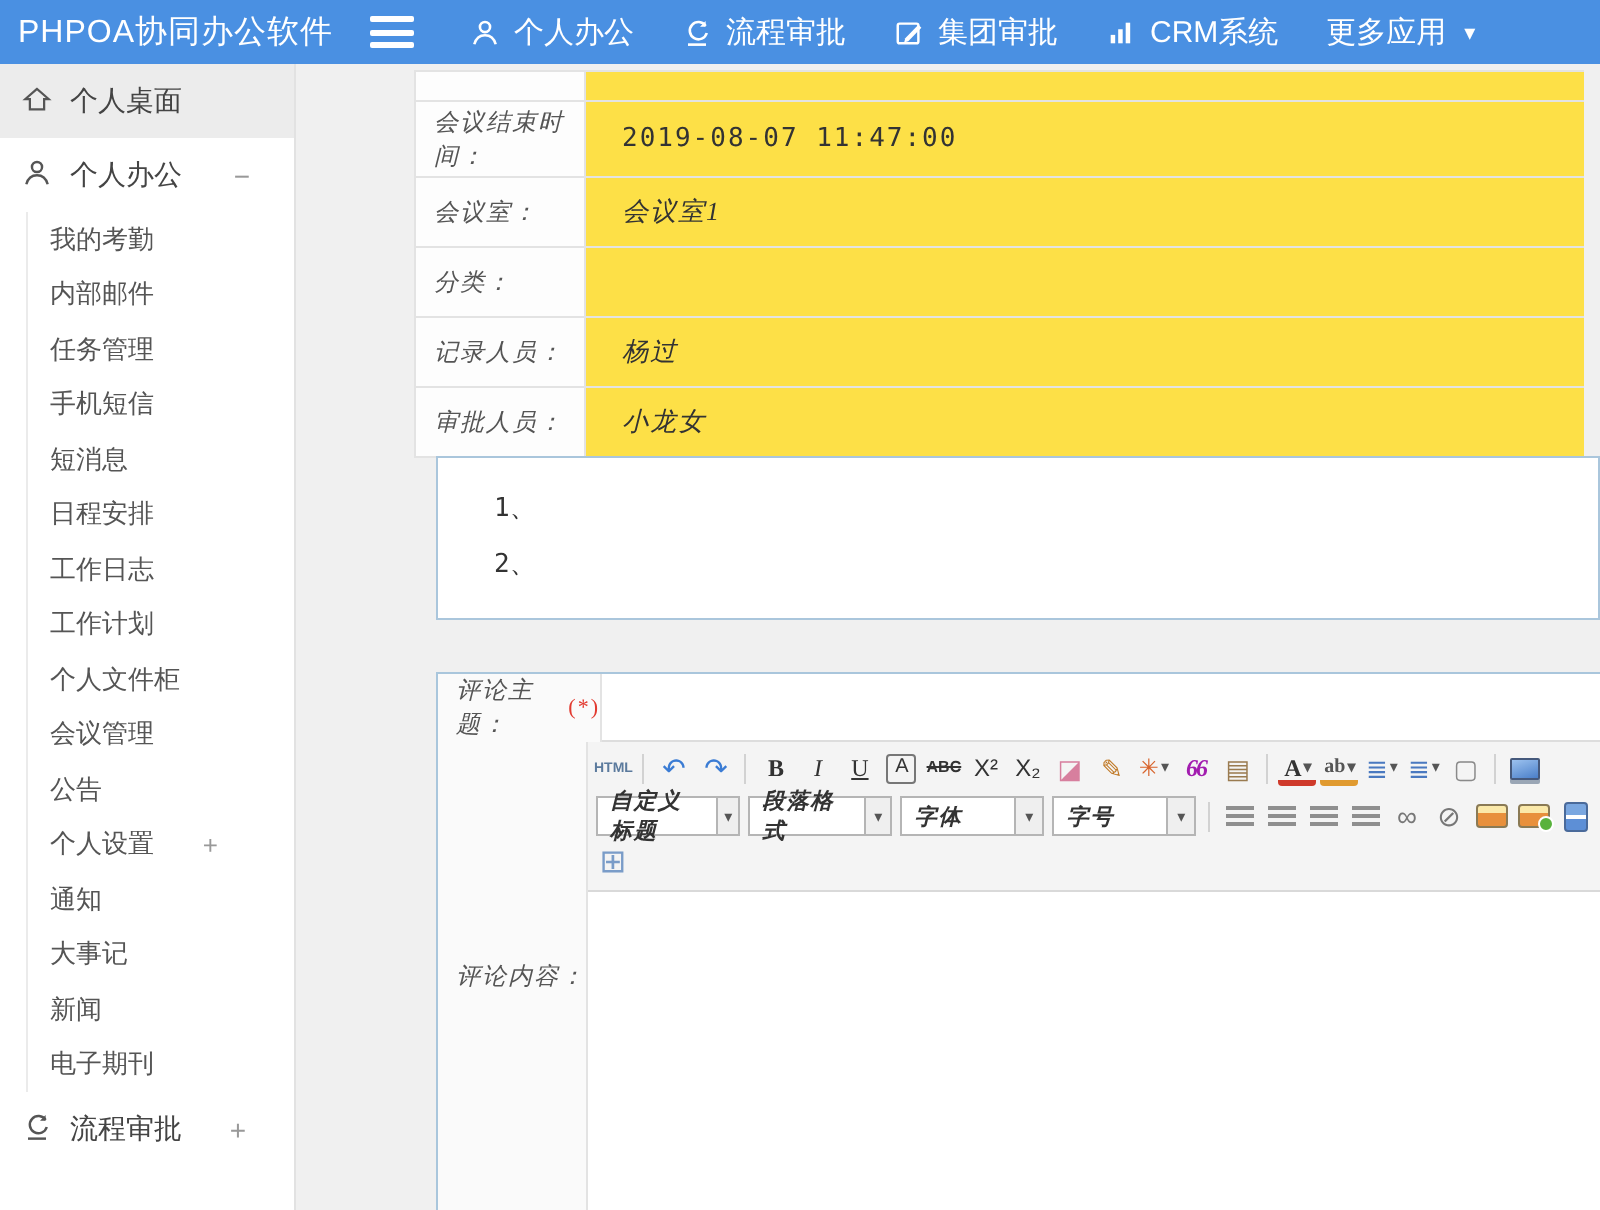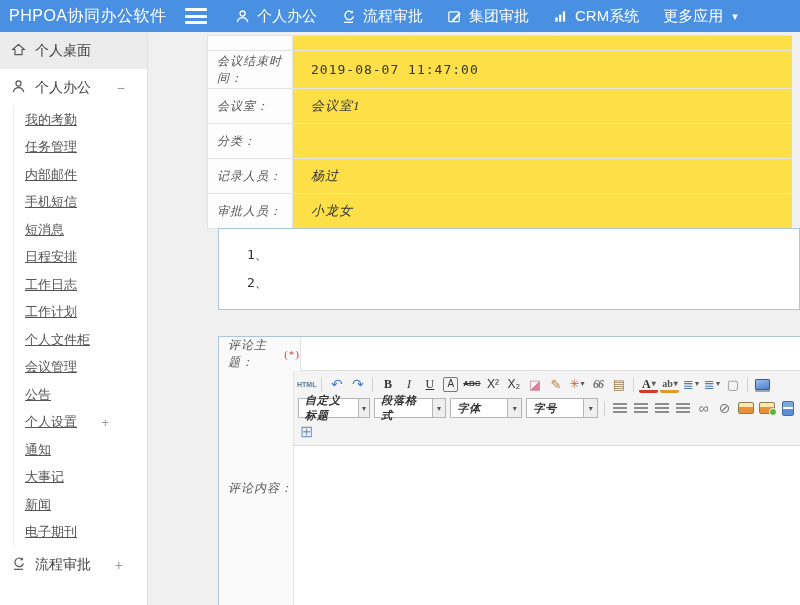--- a/index.html
+++ b/index.html
@@ -20,21 +20,21 @@
 
   
   .sidebar { position:absolute; left:0; top:32px; width:148px; height:573px;
              background:#fff; border-right:1px solid #e2e2e2; }
   .side-parent { height:37px; display:flex; align-items:center; gap:9px; padding-left:11px;
                  font-size:14px; color:#444; cursor:pointer; position:relative; }
   .side-parent.active-bg { background:#ececec; }
   .side-parent .toggle { position:absolute; right:22px; color:#999; font-size:14px; }
   .subwrap { margin-left:13px; border-left:1px solid #ebebeb; }
   .side-sub { height:27.5px; display:flex; align-items:center; padding-left:11px;
-              font-size:13px; color:#555; cursor:pointer; position:relative;text-decoration:underline; }
+              font-size:13px; color:#555; cursor:pointer; position:relative; }
   .side-sub .toggle { position:absolute; right:38px; color:#999; font-size:13px; }
 
   
   .main { position:absolute; left:149px; top:32px; width:651px; height:573px; background:#f0f0f0; }
 
   
   .tbl1 { position:absolute; left:58px; top:3px; width:585px; background:#fde047;
           border-left:1px solid #e3e3e3; border-top:1px solid #e3e3e3; }
   .trow { display:flex; border-bottom:1px solid #e3e3e3; }
   .trow .lc { width:85px; border-right:1px solid #e3e3e3; display:flex; align-items:center;
@@ -73,21 +73,21 @@
   .b-html { font-size:7px; font-weight:bold; color:#5b7a9d; letter-spacing:0; }
   .b-blue { color:#3b7cd4; font-size:14px; }
   .b-bold { font-weight:bold; font-family:"Liberation Serif",serif; }
   .b-italic { font-style:italic; font-family:"Liberation Serif",serif; }
   .b-under { text-decoration:underline; font-family:"Liberation Serif",serif; }
   .b-box { border:1px solid #777; font-size:10px; min-width:15px; height:15px; margin:0 3px; }
   .b-strike { text-decoration:line-through; font-size:8px; font-weight:bold; }
   .b-eraser { color:#d77f9e; font-size:13px; }
   .b-brush { color:#c07a28; font-size:13px; }
   .b-magic { color:#d8642c; font-size:12px; }
-  .b-quote { font:bold italic 12px "Liberation Serif",serif; color:#737373; letter-spacing:-1px;text-align:right; }
+  .b-quote { font:bold italic 12px "Liberation Serif",serif; color:#a21caf; letter-spacing:-1px;text-align:right; }
   .b-paste { color:#9a7b50; font-size:13px; }
   .b-fcolor { font-weight:bold; font-family:"Liberation Serif",serif; border-bottom:3px solid #cf3a2b; height:15px; margin-top:2px; }
   .b-hilite { font:bold 10px "Liberation Serif",serif; border-bottom:3px solid #e09a2f; height:15px; margin-top:2px; color:#555;text-align:right; }
   .b-list { color:#4a79c0; font-size:13px; }
   .b-page { color:#8a8a8a; font-size:13px; }
   .mini-caret { font-size:8px; color:#555; margin-left:1px; }
   .i-monitor { width:15px; height:11px; background:linear-gradient(160deg,#9cc2ef,#4a7fc9);
                border:1px solid #45597c; border-radius:1px; box-shadow:0 2px 0 0 #9aa6b5; }
   .i-align { width:14px; height:10px;
              background:repeating-linear-gradient(#8f8f8f 0 2px,transparent 2px 4px); }
@@ -178,24 +178,24 @@
           <path d="M2.3 14c.9-3.2 3.1-4.8 5.7-4.8s4.8 1.6 5.7 4.8" fill="none" stroke="#555" stroke-width="1.3"></path>
         </svg></span>
     <span>个人办公</span>
     <span class="toggle">−</span>
   </div>
   <div class="subwrap">
     <div class="side-sub">
         <span>我的考勤</span>
       </div>
     <div class="side-sub">
+        <span>内部邮件</span>
+      </div>
+    <div class="side-sub">
         <span>任务管理</span>
-      </div>
-    <div class="side-sub">
-        <span>内部邮件</span>
       </div>
     <div class="side-sub">
         <span>手机短信</span>
       </div>
     <div class="side-sub">
         <span>短消息</span>
       </div>
     <div class="side-sub">
         <span>日程安排</span>
       </div>

